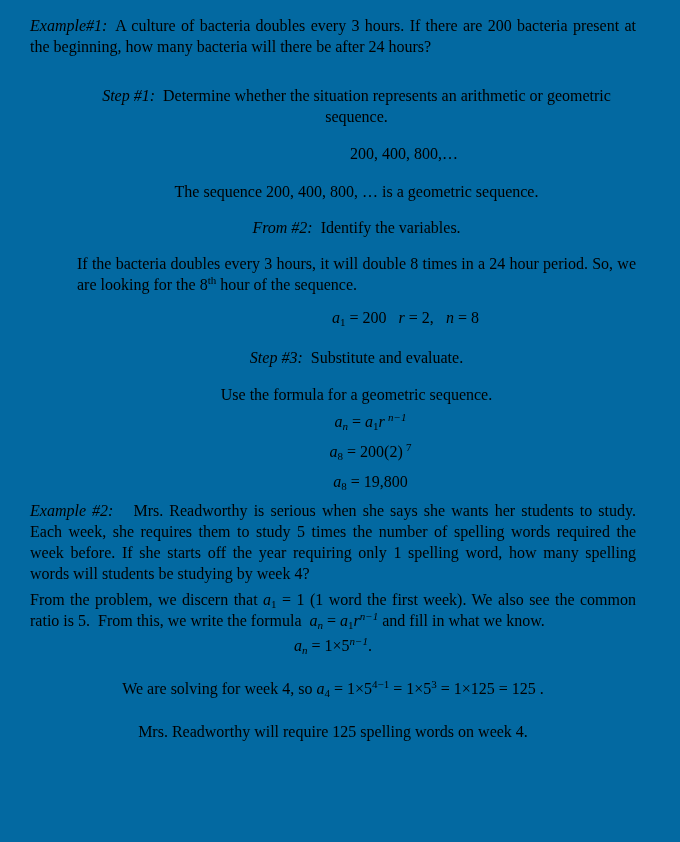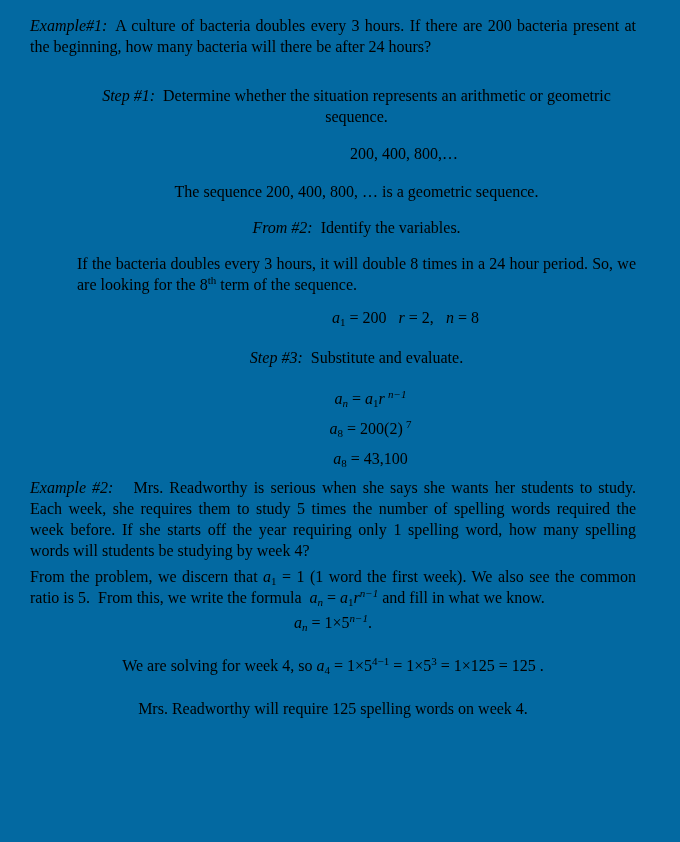--- a/index.html
+++ b/index.html
@@ -46,30 +46,31 @@
 
   <p class="ind1 g16"><span class="label">Step #1:</span><span>Determine whether the situation represents an arithmetic or geometric sequence.</span></p>
 
 
   <p class="ind2 g17">200, 400, 800,…</p>
 
   <p class="ind1 g15">The sequence 200, 400, 800, … is a geometric sequence.</p>
 
   <p class="ind1 g15"><span class="label">From #2:</span><span>Identify the variables.</span></p>
 
-  <p class="ind1 just g8"><span>If the bacteria doubles every 3 hours, it will double 8 times in a 24 hour period. So, we are looking for the 8</span><sup>th</sup><span> term of the sequence.</span></p>
+  <p class="ind1 just g8"><span>If the bacteria doubles every 3 hours, it will double 8 times in a 24 hour period. So, we are looking for the 8</span><sup>th</sup><span> hour of the sequence.</span></p>
 
   <p class="ind-vars mathline g14"><span class="it">a</span><sub>1</sub><span> = 200&nbsp;&nbsp; </span><span class="it">r</span><span> = 2,&nbsp;&nbsp; </span><span class="it">n</span><span> = 8</span></p>
 
   <p class="ind1 g16"><span class="label">Step #3:</span><span>Substitute and evaluate.</span></p>
 
+  <p class="ind1 g2">Use the formula for a geometric sequence.</p>
 
   <p class="ind-form mathline"><span class="it">a</span><sub class="it">n</sub><span> = </span><span class="it">a</span><sub>1</sub><span class="it">r</span><span> </span><sup class="it">n−1</sup></p>
   <p class="ind-form mathline"><span class="it">a</span><sub>8</sub><span> = 200(2)</span><span> </span><sup>7</sup></p>
-  <p class="ind-form mathline g3"><span class="it">a</span><sub>8</sub><span> = 43,100</span></p>
+  <p class="ind-form mathline g3"><span class="it">a</span><sub>8</sub><span> = 19,800</span></p>
 
 
   <p class="just g5"><span class="label label-sm">Example #2:</span><span>Mrs. Readworthy is serious when she says she wants her students to study. Each week, she requires them to study 5 times the number of spelling words required the week before. If she starts off the year requiring only 1 spelling word, how many spelling words will students be studying by week 4?</span></p>
 
   <p class="just g25"><span>From the problem, we discern that </span><span class="it">a</span><sub>1</sub><span> = 1 (1 word the first week). We also see the common ratio is 5.&nbsp; From this, we write the formula&nbsp; </span><span class="it">a</span><sub class="it">n</sub><span> = </span><span class="it">a</span><sub>1</sub><span class="it">r</span><sup class="it">n−1</sup><span> and fill in what we know.</span></p>
 
   <p class="mathline g13"><span class="it">a</span><sub class="it">n</sub><span> = 1×5</span><sup class="it">n−1</sup><span>.</span></p>
 
   <p class="mathline g17"><span>We are solving for week 4, so </span><span class="it">a</span><sub>4</sub><span> = 1×5</span><sup>4−1</sup><span> = 1×5</span><sup>3</sup><span> = 1×125 = 125 .</span></p>
 

